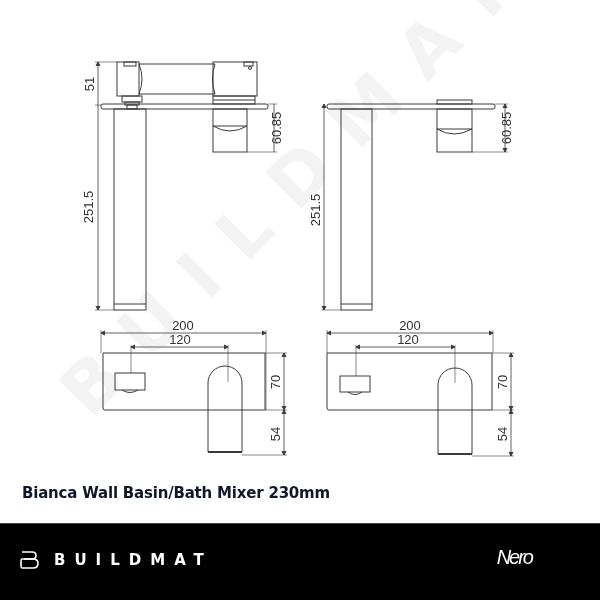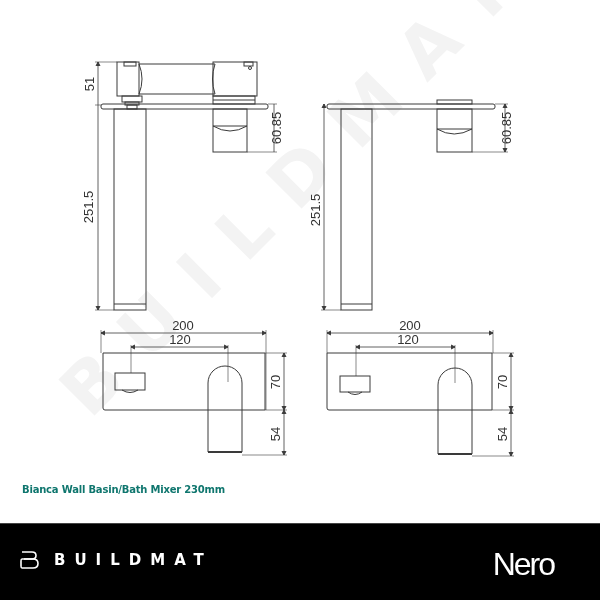--- a/index.html
+++ b/index.html
@@ -1,25 +1,25 @@
 <!DOCTYPE html>
 <html><head>
   <meta charset="utf-8">
   <style>
     html, body { margin: 0; padding: 0; background: #ffffff; }
     body { width: 600px; height: 600px; position: relative; overflow: hidden; font-family: "Liberation Sans", sans-serif; }
     .drawing { position: absolute; left: 0; top: 0; width: 492px; height: 480px; }
     .drawing svg { width: 600px; height: 480px; display: block; }
     .dim-text { font-family: "Liberation Sans", sans-serif; font-size: 13px; fill: #333; }
-    .title { position: absolute; left: 22px; top: 484px; font-family: "DejaVu Sans", sans-serif; font-weight: bold; font-size: 10px; color: #0f766e; letter-spacing: -0.2px; }
+    .title { position: absolute; left: 22px; top: 484px; font-family: "DejaVu Sans", sans-serif; font-weight: bold; font-size: 15px; color: #0f172a; letter-spacing: -0.2px; }
     .footer { position: absolute; left: 0; top: 523px; width: 600px; height: 77px; background: #000; border-top: 1px solid #444; }
     .brand { position: absolute; left: 20px; top: 26px; display: flex; align-items: center; }
     .brand-logo { width: 20px; height: 20px; margin-right: 14px; }
     .brand-name { color: #fff; font-family: "DejaVu Sans", sans-serif; font-weight: bold; font-size: 15px; letter-spacing: 9px; }
-    .finish { position: absolute; right: 46px; top: 22px; color: #fff; font-family: "Liberation Sans", sans-serif; font-size: 32px; letter-spacing: -2px; font-weight: normal; }
+    .finish { position: absolute; right: 68px; top: 22px; color: #fff; font-family: "Liberation Sans", sans-serif; font-size: 20px; letter-spacing: -2px; font-weight: normal; font-style: italic; }
     .watermark { position: absolute; left: 0; top: 0; width: 600px; height: 480px; pointer-events: none; }
   </style>
 </head>
 <body>
 
 <div class="watermark">
   <svg width="600" height="480" viewBox="0 0 600 480">
     <g transform="translate(90,420) rotate(-45)" fill="none" stroke="#f1f1f1" stroke-width="14" font-size="70">
       <text x="0" y="0" fill="#f3f3f3" stroke="none" font-family="DejaVu Sans, sans-serif" font-weight="bold" letter-spacing="28">BUILDMAT</text>
     </g>

